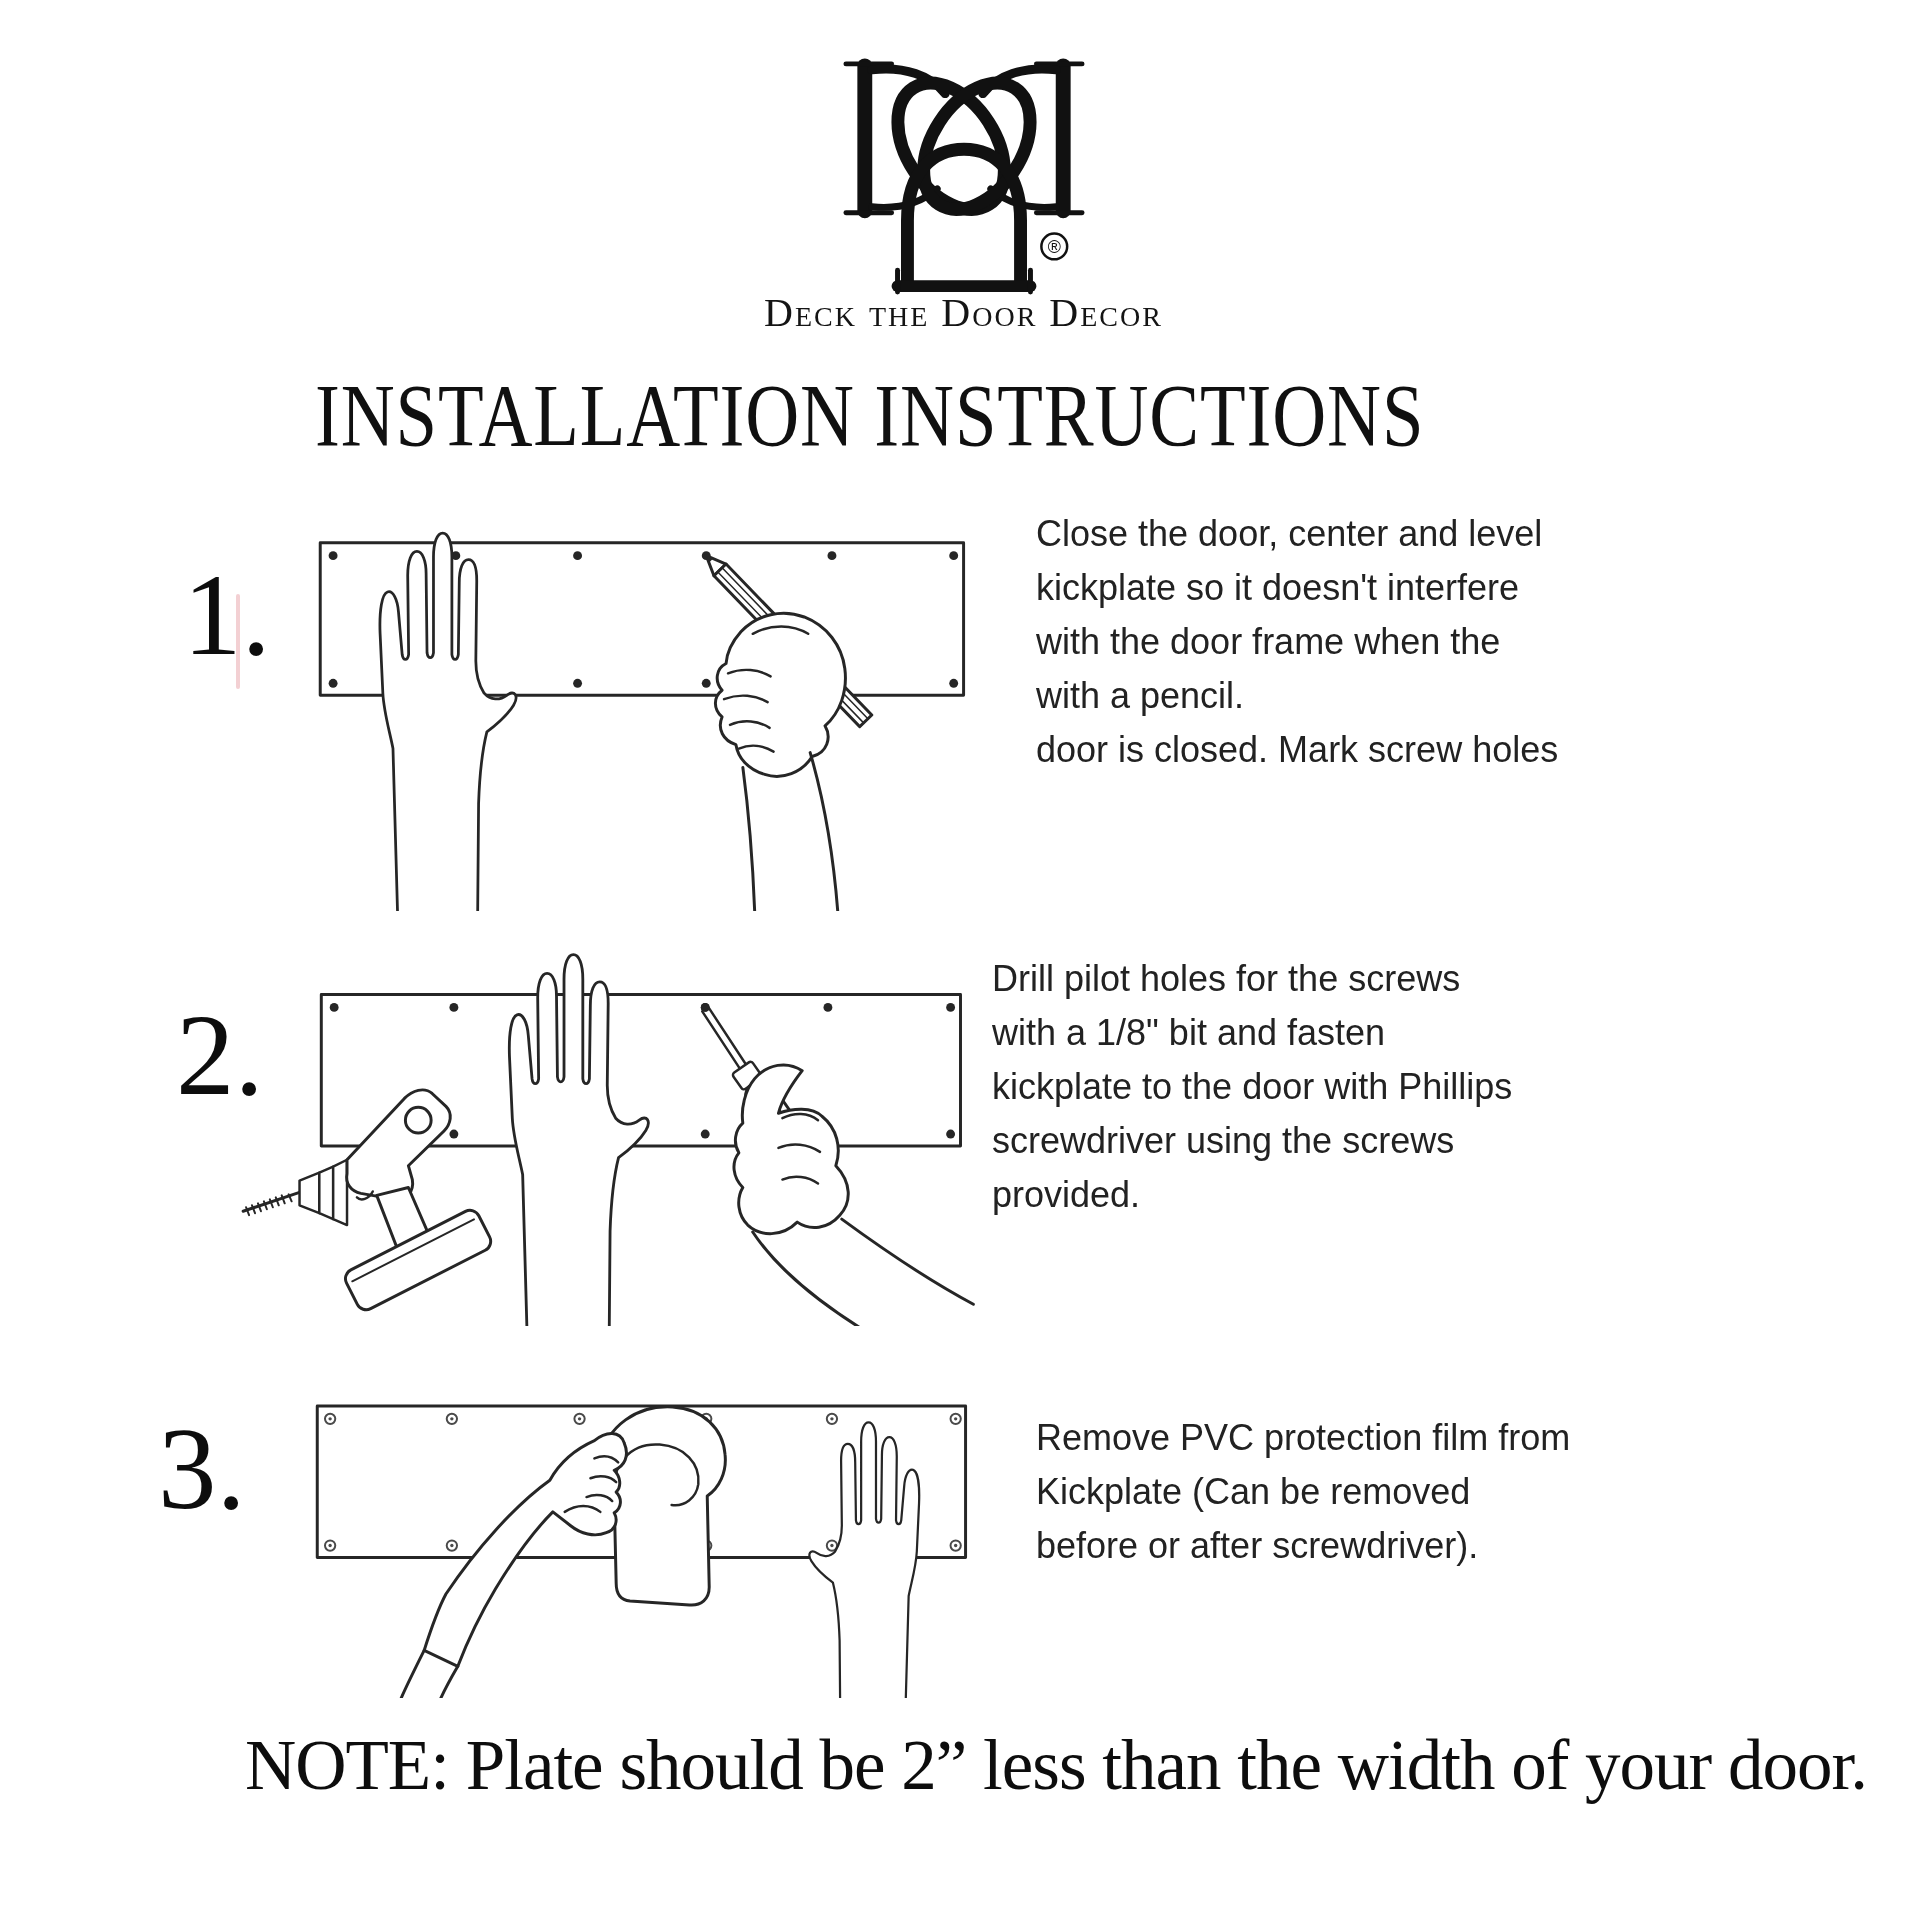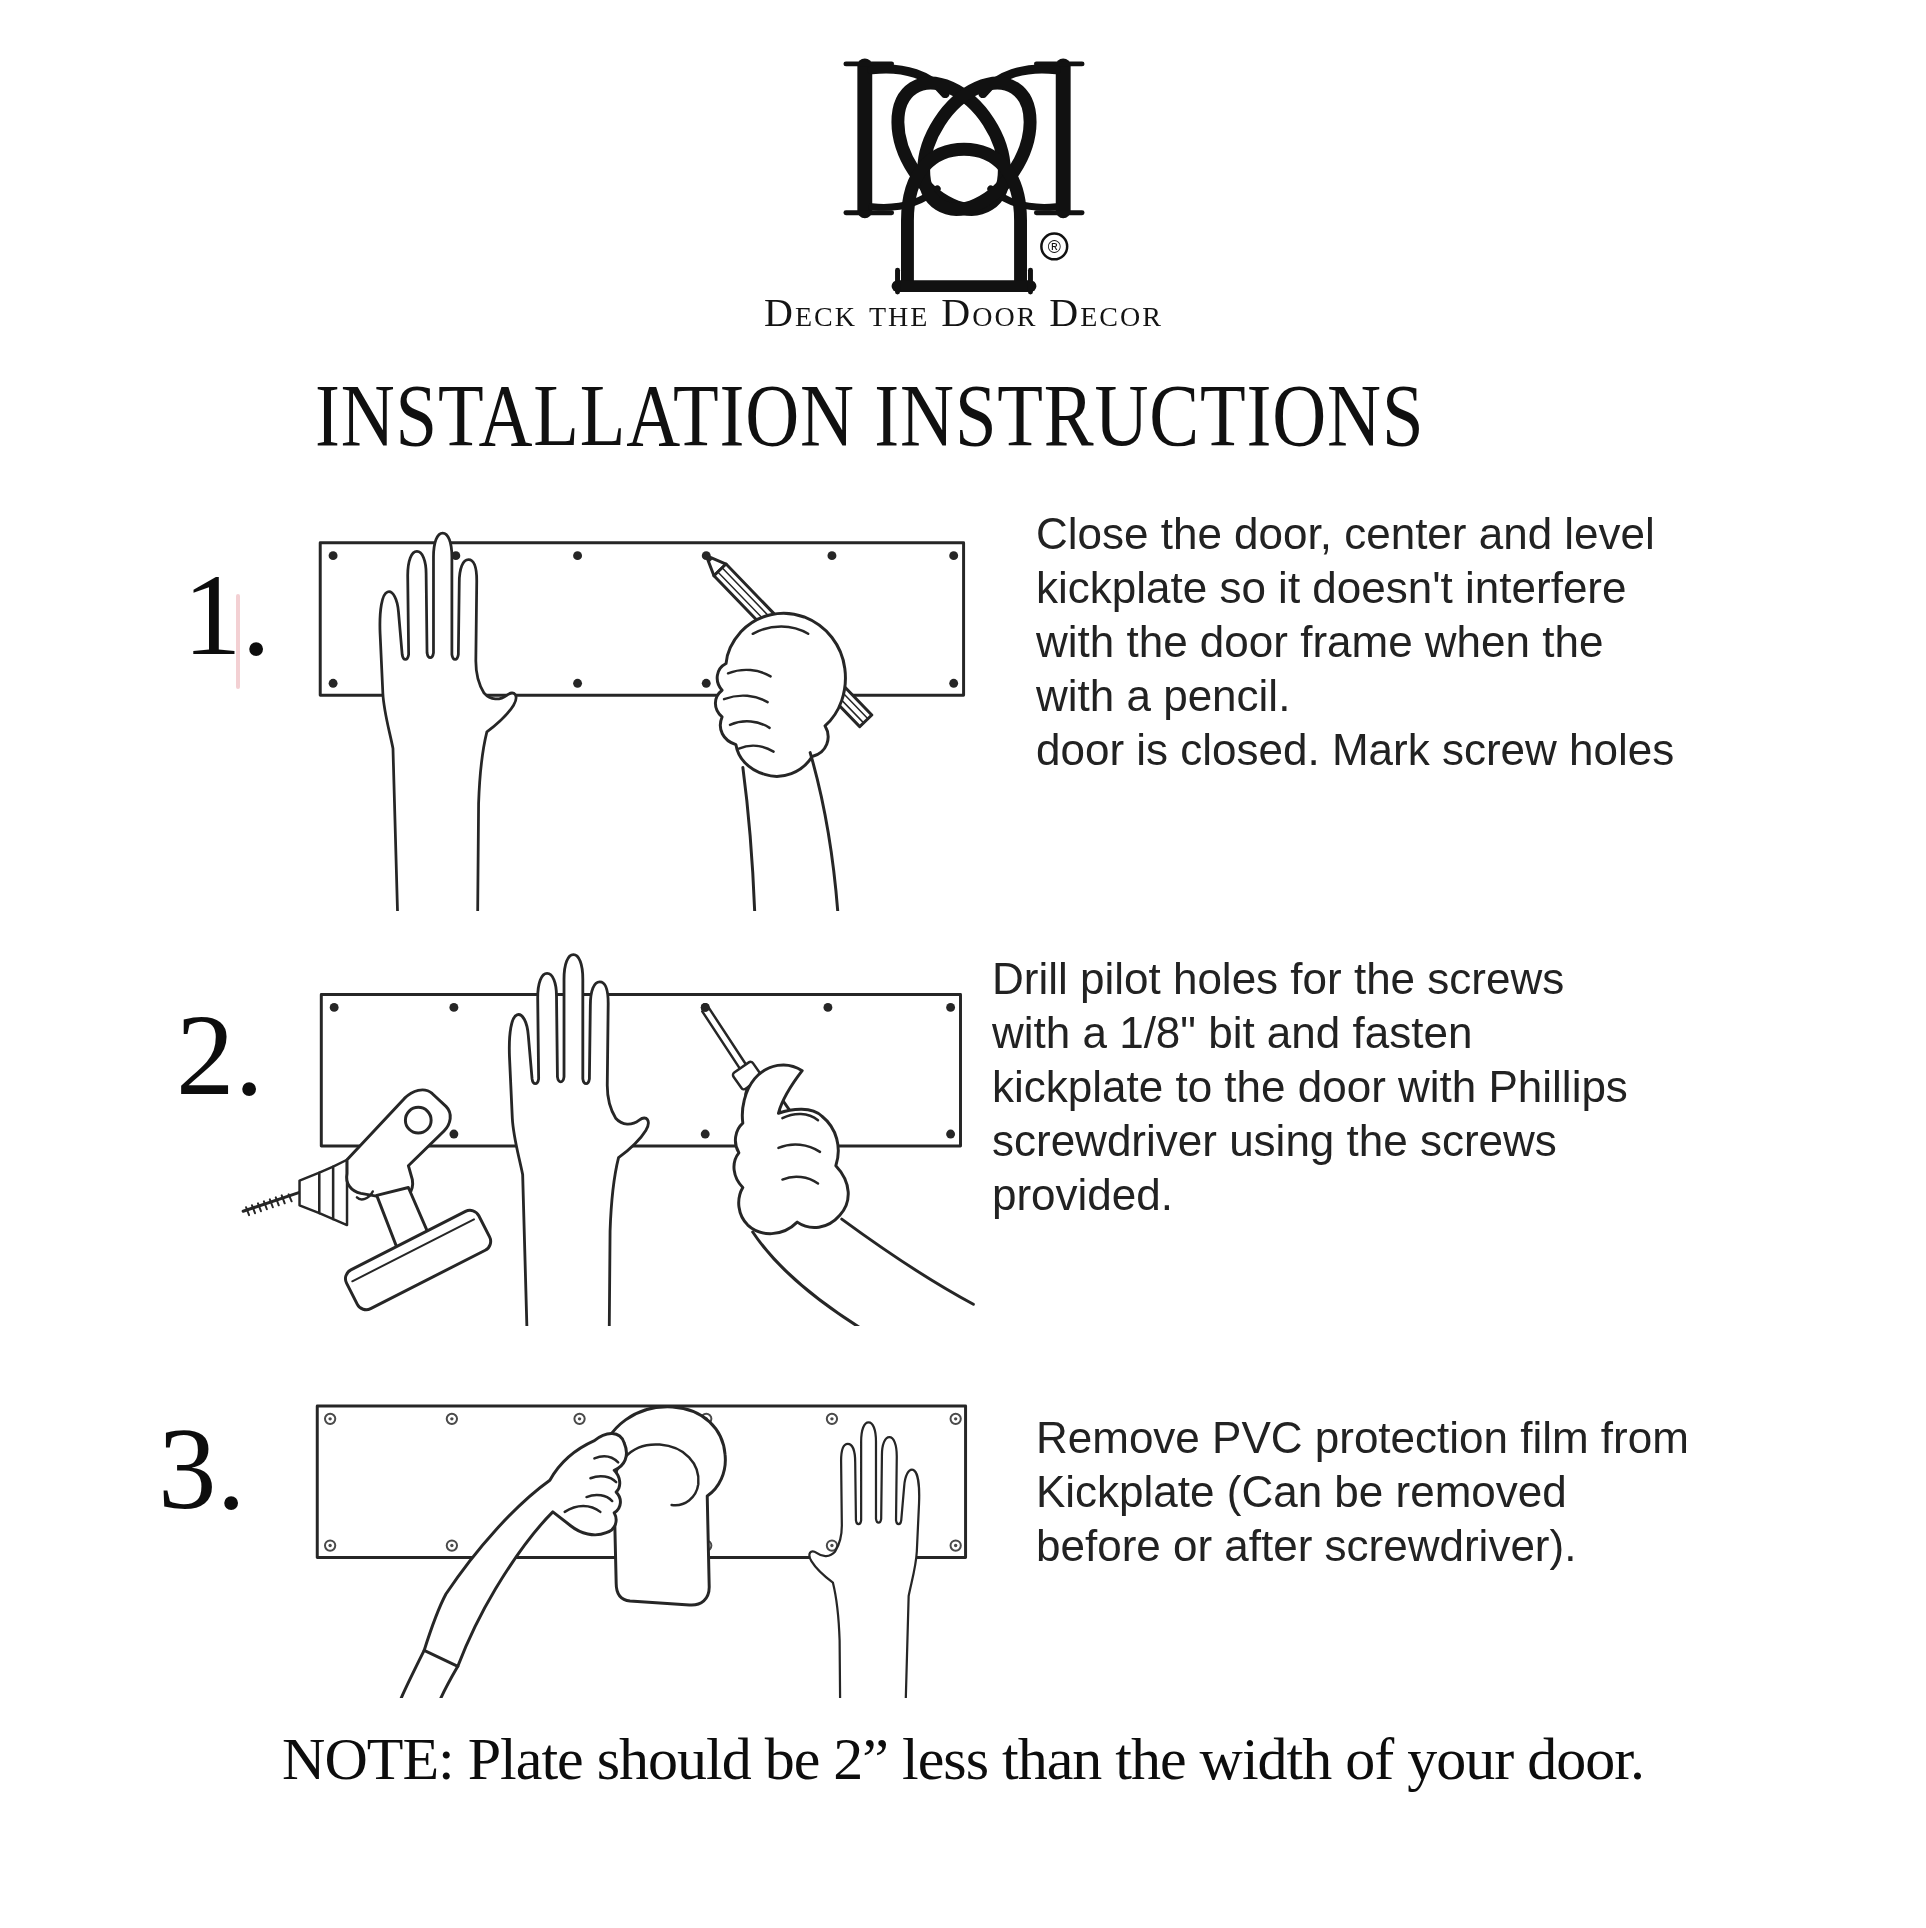--- a/index.html
+++ b/index.html
@@ -25,35 +25,35 @@
   }
   
   .step-number{
     font-family:"Liberation Serif", serif;
     font-size:117px;line-height:1;color:#0d0d0d;white-space:nowrap;
   }
   .num1{left:183px;top:556px;}
   .num2{left:176px;top:996px;}
   .num3{left:158px;top:1410px;}
   .step-text{
-    width:772px;font-size:44px;line-height:54px;color:#222;
+    width:772px;font-size:36px;line-height:54px;color:#222;
     font-weight:300;letter-spacing:0px;
   }
   .txt1{left:1036px;top:507px;}
   .txt2{left:992px;top:952px;}
   .txt3{left:1036px;top:1411px;}
   .illus{position:absolute;}
   .il1{left:149px;top:515px;width:871px;height:396px;}
   .il2{left:149px;top:950px;width:871px;height:376px;}
   .il3{left:149px;top:1401px;width:871px;height:297px;}
   
   .note{
-    left:59px;top:1725px;width:1808px;text-align:center;
+    left:59px;top:1725px;width:1808px;text-align:right;
     font-family:"Liberation Serif", serif;
-    font-size:60px;color:#0d0d0d;white-space:nowrap;
+    font-size:71px;color:#0d0d0d;white-space:nowrap;
     letter-spacing:-1px;
   }
   .artifact{
     left:236px;top:594px;width:4px;height:95px;
     background:rgba(222,120,130,0.35);border-radius:2px;
   }
   svg{display:block;}
 </style>
 </head>
 <body>

